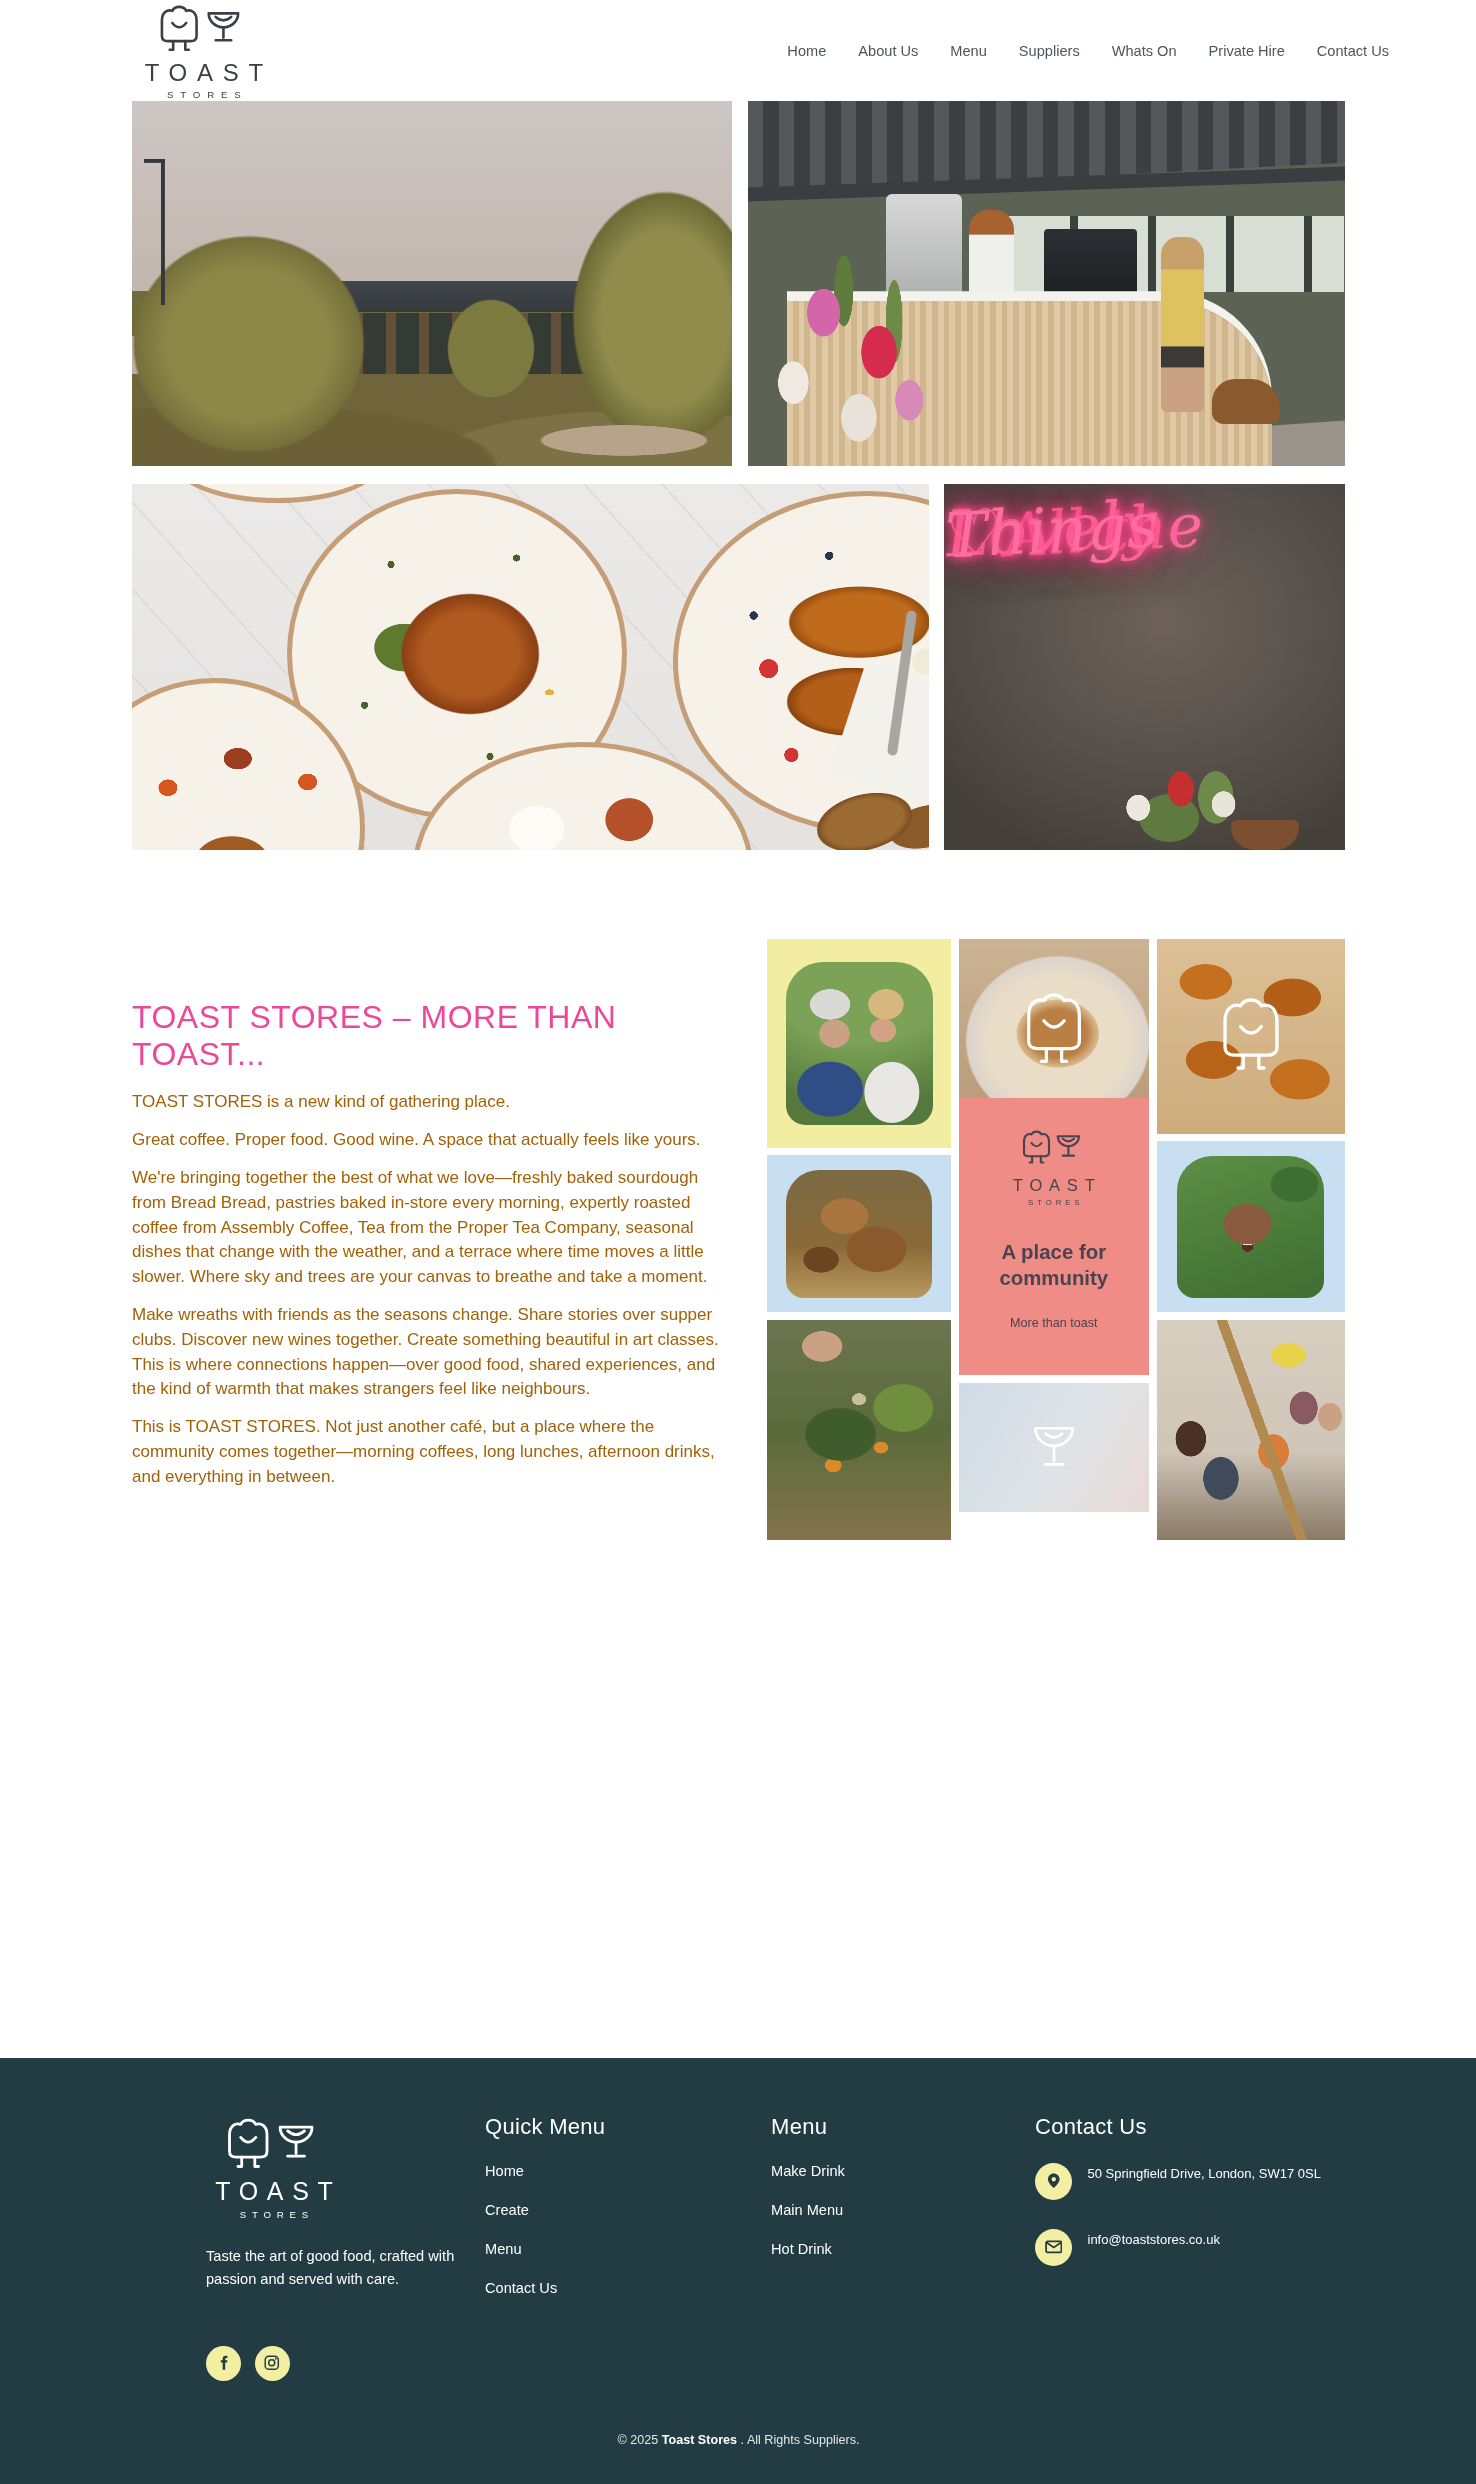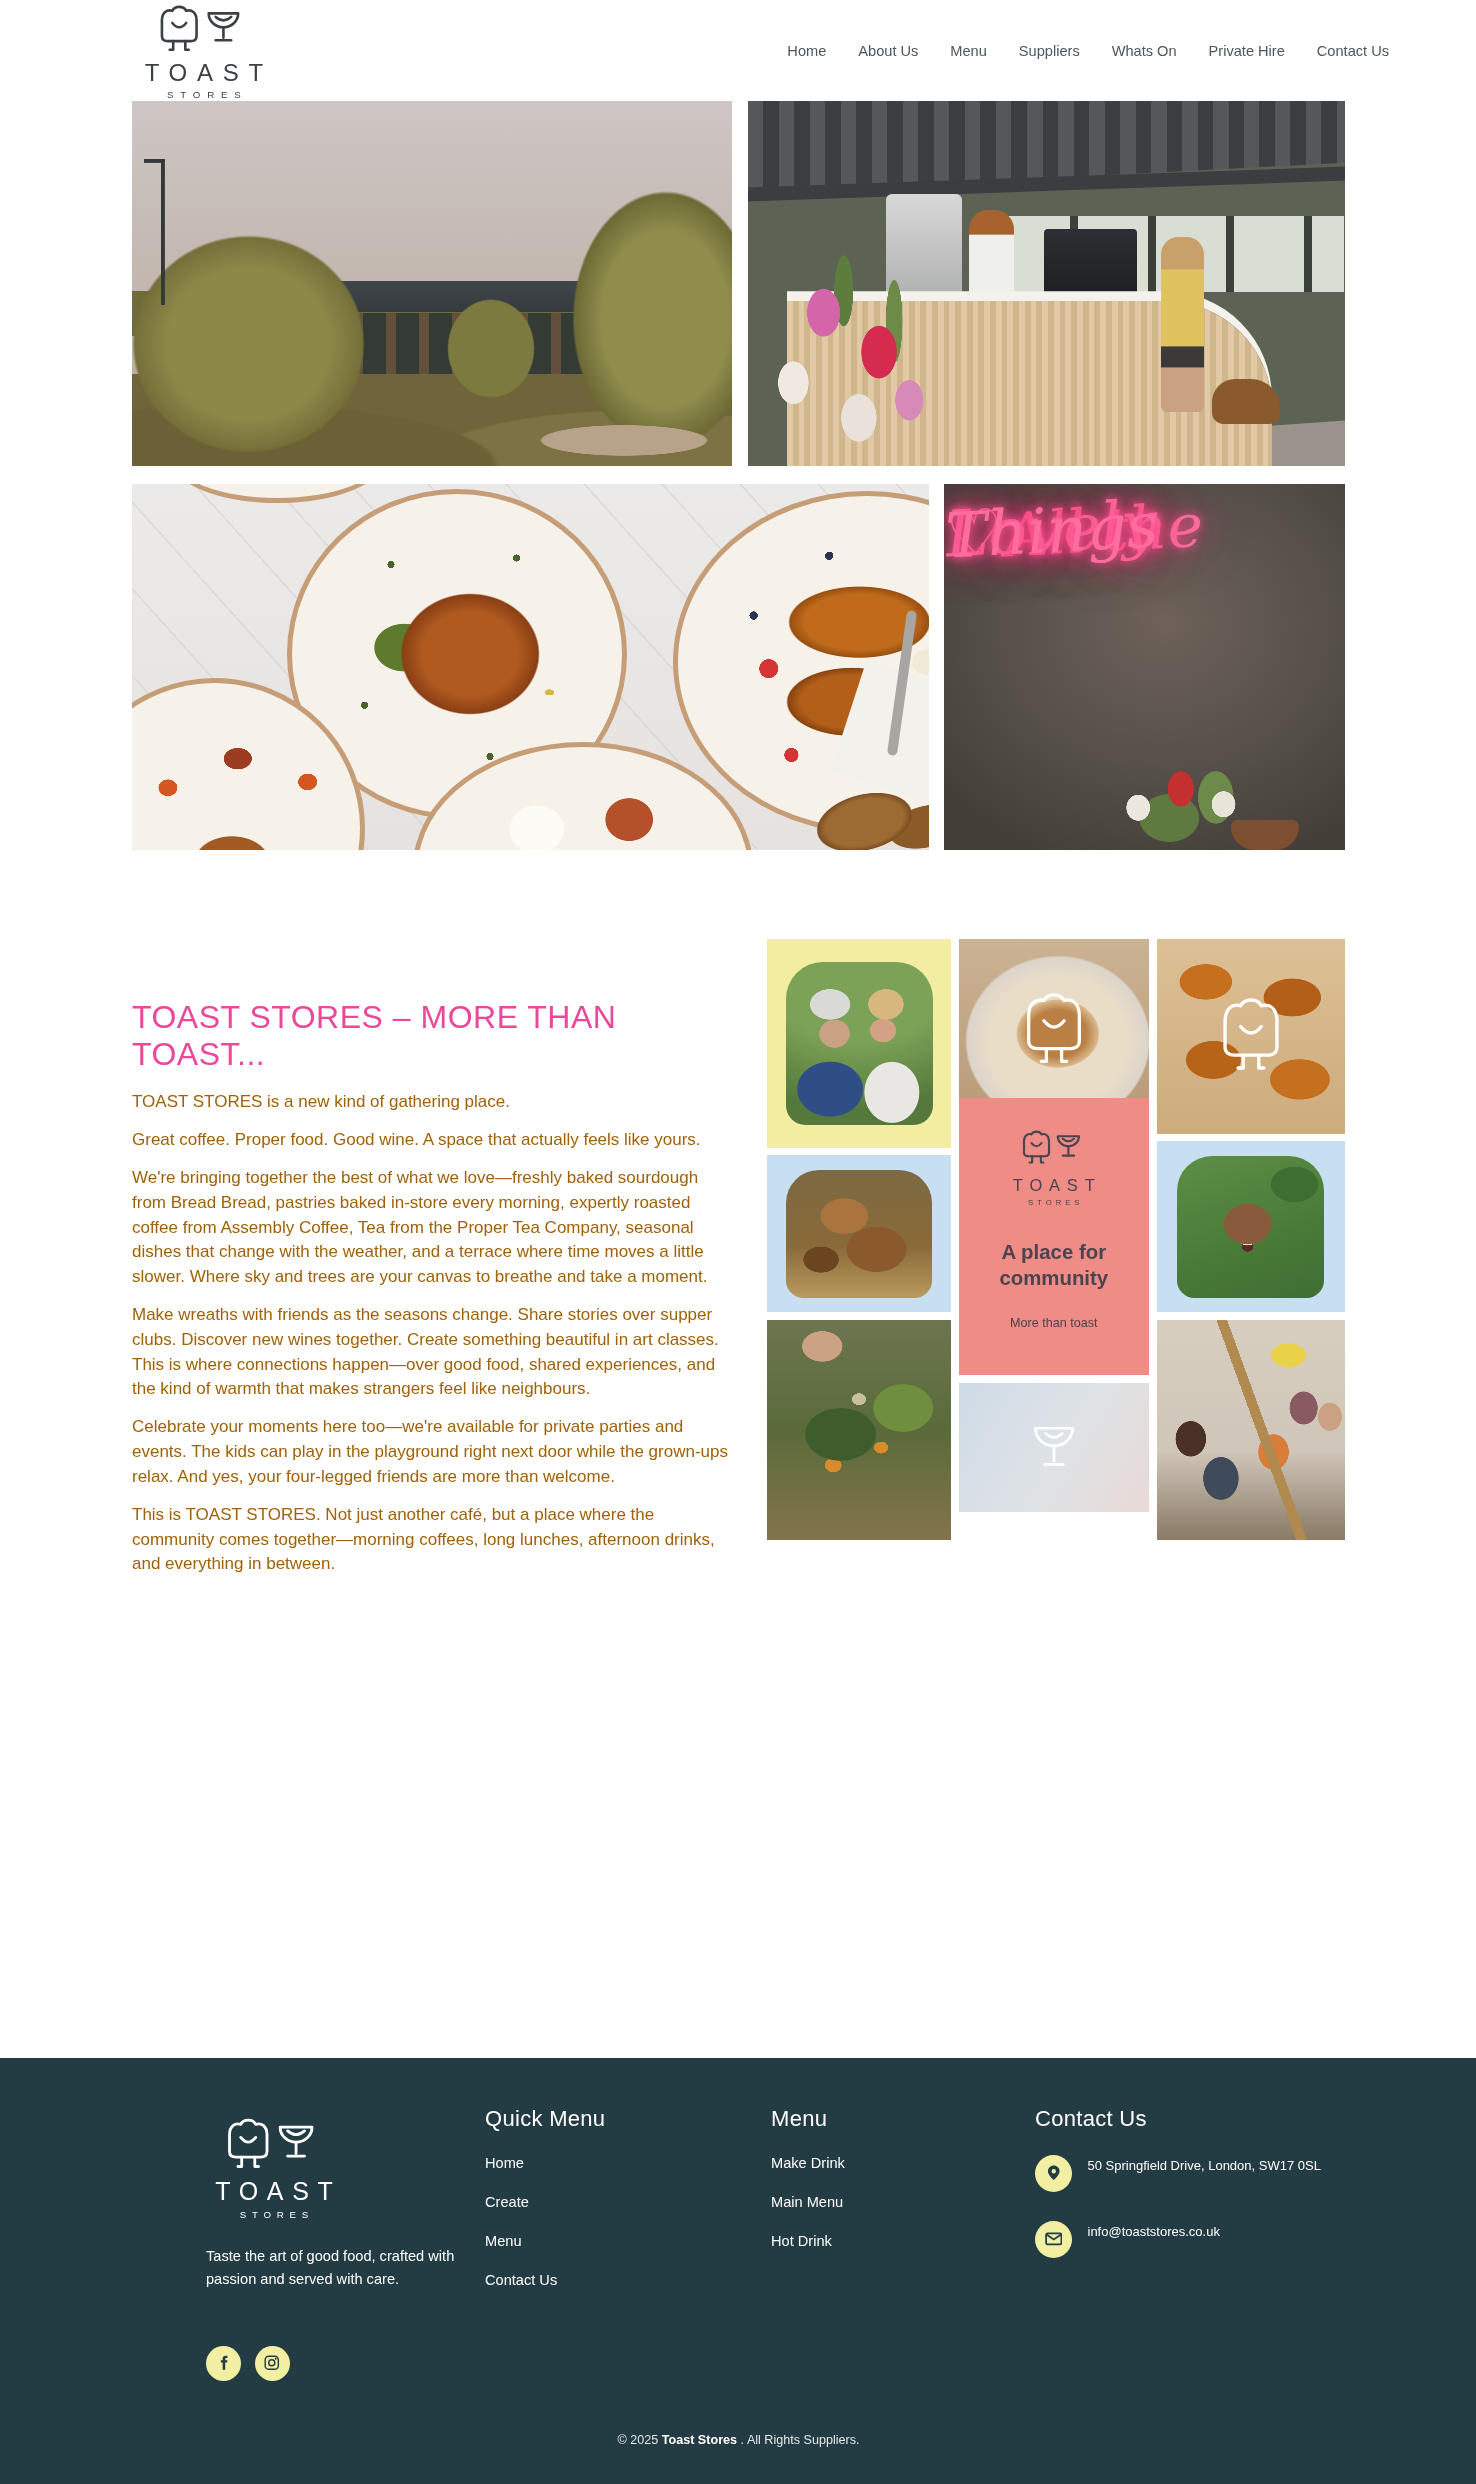--- a/index.html
+++ b/index.html
@@ -229,21 +229,21 @@
   .char-overlay { position:absolute; left:50%; top:50%; transform:translate(-50%,-52%); color:#fff; }
 
   
   .footer { margin-top:517px; height:427px; background:#233b43; color:#fff; position:relative; }
   .footer a { color:#fff; text-decoration:none; cursor:pointer; }
   .f-brand { position:absolute; left:206px; top:56px; width:272px; }
   .f-logo { display:flex; flex-direction:column; align-items:center; width:136px; color:#fff; }
   .f-logo .word { font-size:25px; letter-spacing:8.7px; text-indent:8.7px; margin-top:3.9px; }
   .f-logo .sub { font-size:9.7px; letter-spacing:5.8px; text-indent:5.8px; margin-top:2.9px; }
   .f-tagline { margin-top:25px; font-size:14.6px; line-height:1.55; }
-  .f-col { position:absolute; top:48px; }
+  .f-col { position:absolute; top:56px; }
   .f-col h4 { font-size:22px; font-weight:500; letter-spacing:0.3px; }
   .f-col ul { list-style:none; margin-top:23px; }
   .f-col li { margin-bottom:23px; font-size:14.6px; }
   .f-quick { left:485px; }
   .f-menu { left:771px; }
   .f-contact { left:1035px; width:320px; }
   .c-row { display:flex; align-items:flex-start; gap:15.5px; margin-top:23px; }
   .c-row + .c-row { margin-top:29px; }
   .badge { width:37px; height:37px; border-radius:50%; background:#f2efa3; color:#233b43; display:flex; align-items:center; justify-content:center; flex:0 0 37px; }
   .c-text { font-size:13px; line-height:1.45; padding-top:2.9px; }
@@ -326,21 +326,20 @@
   </div>
 </section>
 
 <section class="about">
   <div class="about-text">
     <h2 class="about-heading">TOAST STORES – MORE THAN TOAST...</h2>
     <p>TOAST STORES is a new kind of gathering place.</p>
     <p>Great coffee. Proper food. Good wine. A space that actually feels like yours.</p>
     <p>We're bringing together the best of what we love—freshly baked sourdough from Bread Bread, pastries baked in-store every morning, expertly roasted coffee from Assembly Coffee, Tea from the Proper Tea Company,  seasonal dishes that change with the weather, and a terrace where time moves a little slower. Where sky and trees are your canvas to breathe and take a moment.</p>
     <p>Make wreaths with friends as the seasons change. Share stories over supper clubs. Discover new wines together. Create something beautiful in art classes. This is where connections happen—over good food, shared experiences, and the kind of warmth that makes strangers feel like neighbours.</p>
-    <p>Celebrate your moments here too—we're available for private parties and events. The kids can play in the playground right next door while the grown-ups relax. And yes, your four-legged friends are more than welcome.</p>
     <p>This is TOAST STORES. Not just another café, but a place where the community comes together—morning coffees, long lunches, afternoon drinks, and everything in between.</p>
   </div>
 
   <div class="collage">
     <div class="col">
       <div class="tile clip t-grandpa">
         <div class="toast-photo"></div>
       </div>
       <div class="tile clip t-dog">
         <div class="toast-photo"></div>

